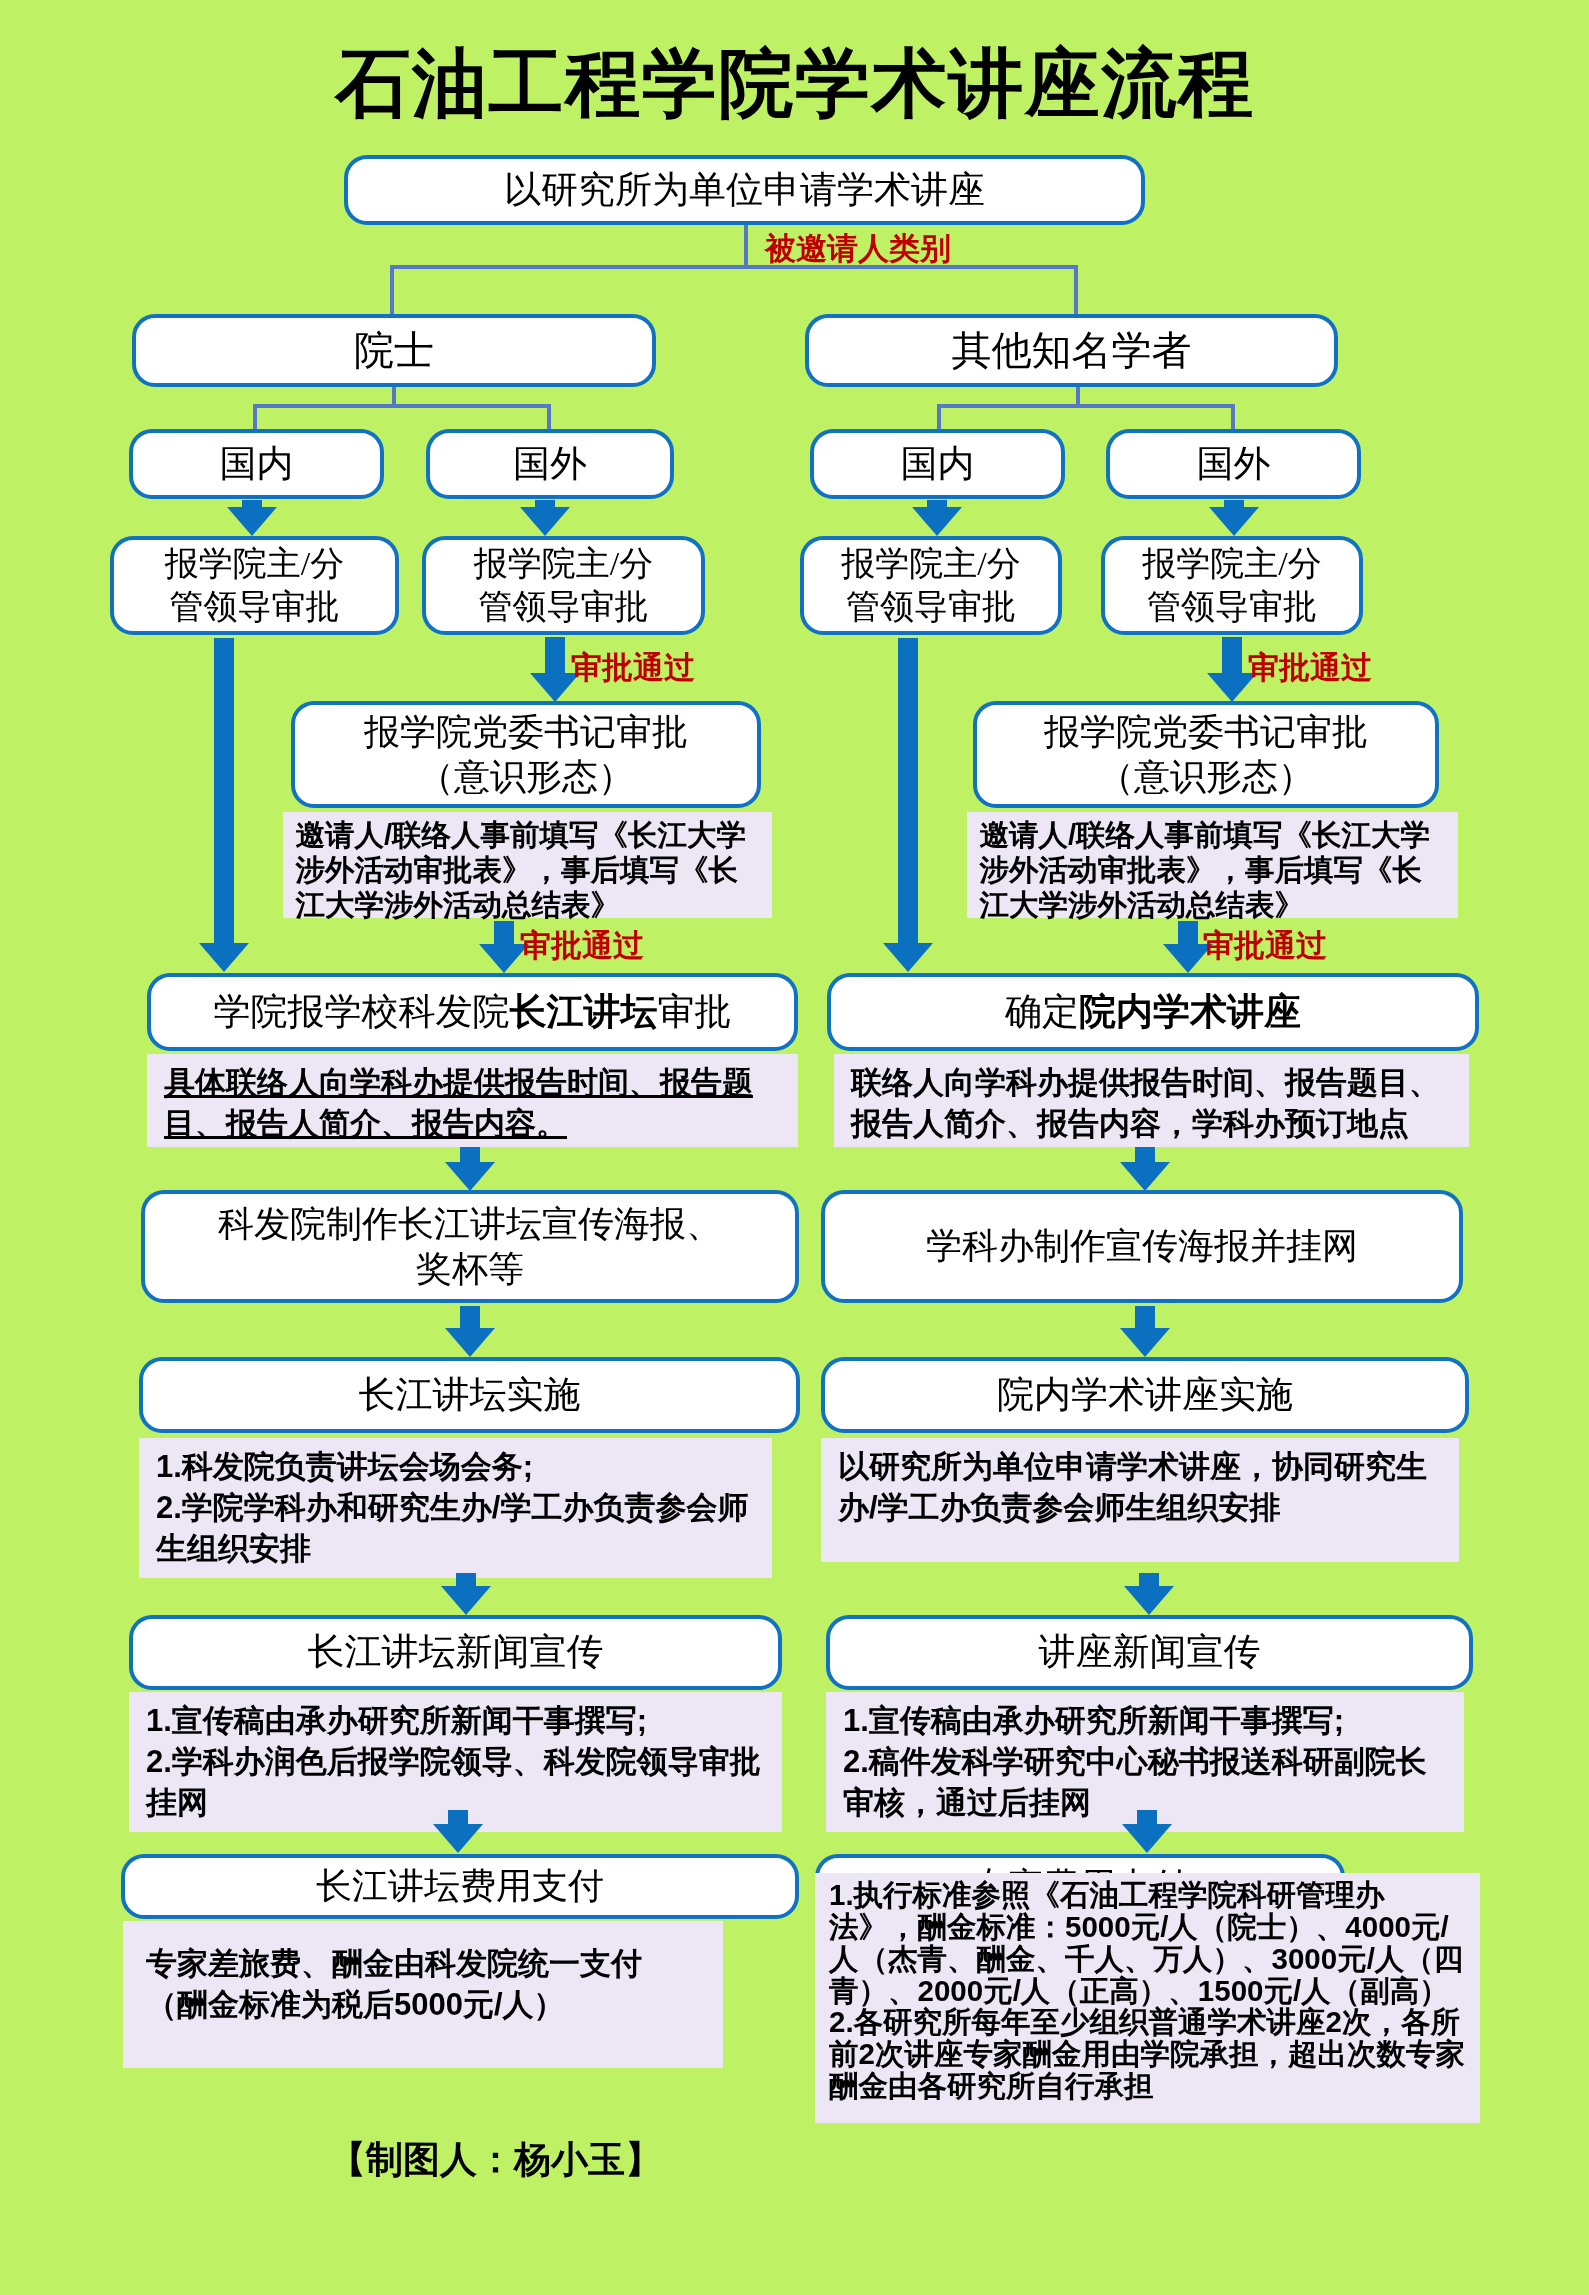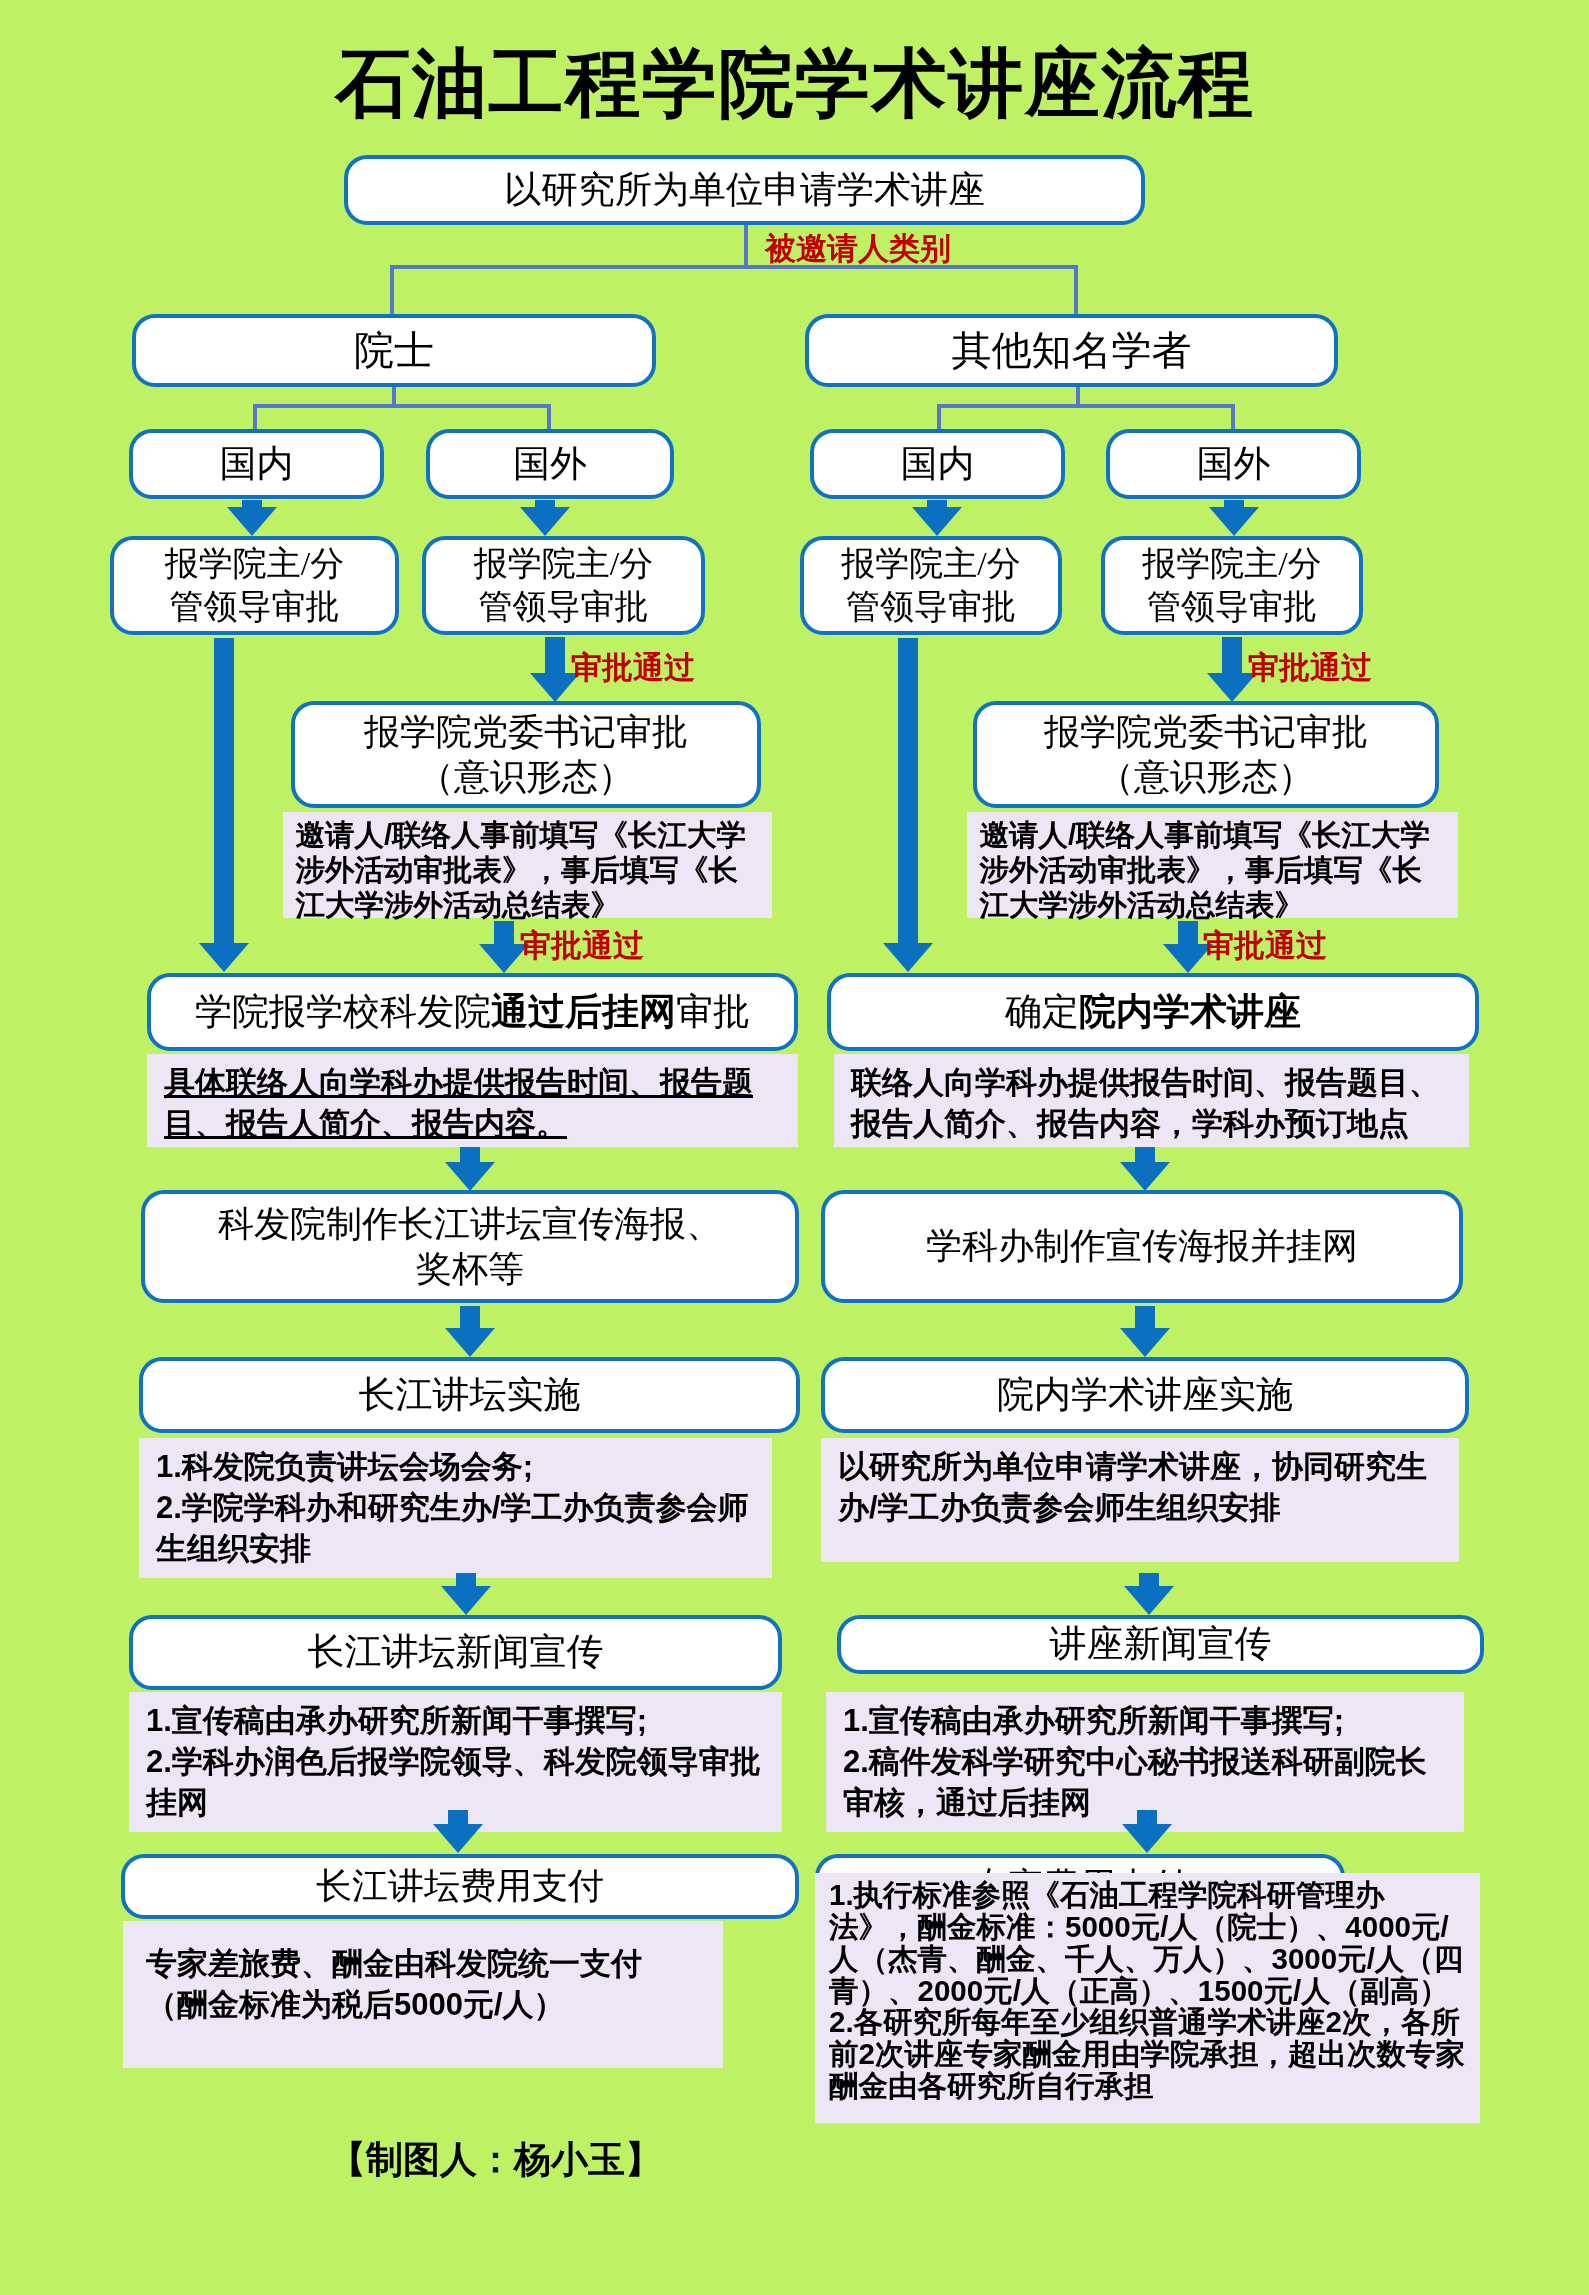--- a/index.html
+++ b/index.html
@@ -163,21 +163,21 @@
       <i class="head"></i>
     </div>
   <div class="varrow" style="left:1163px;top:921px;height:52px;">
       <i class="stem"></i>
       <i class="head"></i>
     </div>
   <div class="passed" style="left:520px;top:925px;">审批通过</div>
   <div class="passed" style="left:1203px;top:925px;">审批通过</div>
 
   <div class="box" style="left:147px;top:973px;width:651px;height:78px;">
-    <span class="inline-row"><span>学院报学校科发院</span><span class="em">通过后挂网</span><span>审批</span></span>
+    <span class="inline-row"><span>学院报学校科发院</span><span class="em">长江讲坛</span><span>审批</span></span>
   </div>
   <div class="box" style="left:827px;top:973px;width:652px;height:78px;text-align:center;">
     <span class="inline-row"><span>确定</span><span class="em">院内学术讲座</span><span></span></span>
   </div>
 
   <div class="note" style="left:147px;top:1054px;width:651px;height:93px;text-decoration:underline;">具体联络人向学科办提供报告时间、报告题目、报告人简介、报告内容。</div>
   <div class="note" style="left:834px;top:1054px;width:635px;height:93px;">联络人向学科办提供报告时间、报告题目、报告人简介、报告内容，学科办预订地点</div>
 
   <div class="varrow" style="left:445px;top:1147px;height:44px;">
       <i class="stem"></i>
@@ -221,21 +221,21 @@
       <i class="head"></i>
     </div>
   <div class="varrow" style="left:1124px;top:1573px;height:42px;">
       <i class="stem"></i>
       <i class="head"></i>
     </div>
 
   <div class="box" style="left:129px;top:1615px;width:653px;height:75px;">
     <span>长江讲坛新闻宣传</span>
   </div>
-  <div class="box" style="left:826px;top:1615px;width:647px;height:59px;margin-left:11px;">
+  <div class="box" style="left:826px;top:1615px;width:647px;height:75px;">
     <span>讲座新闻宣传</span>
   </div>
 
   <div class="note" style="left:129px;top:1692px;width:653px;height:140px;">1.宣传稿由承办研究所新闻干事撰写;
 2.学科办润色后报学院领导、科发院领导审批挂网</div>
   <div class="note" style="left:826px;top:1692px;width:638px;height:140px;">1.宣传稿由承办研究所新闻干事撰写;
 2.稿件发科学研究中心秘书报送科研副院长审核，通过后挂网</div>
 
   <div class="varrow" style="left:433px;top:1810px;height:43px;">
       <i class="stem"></i>

